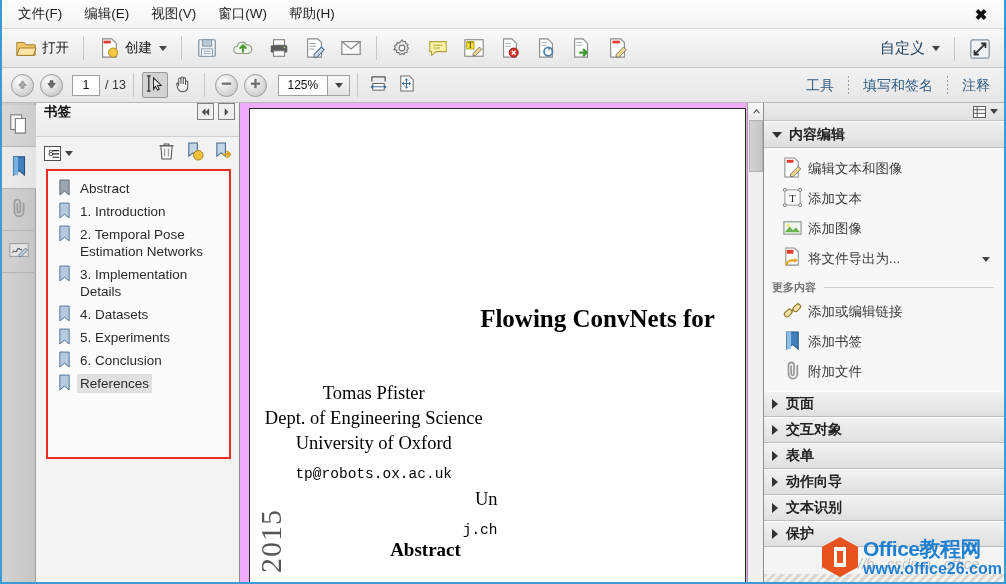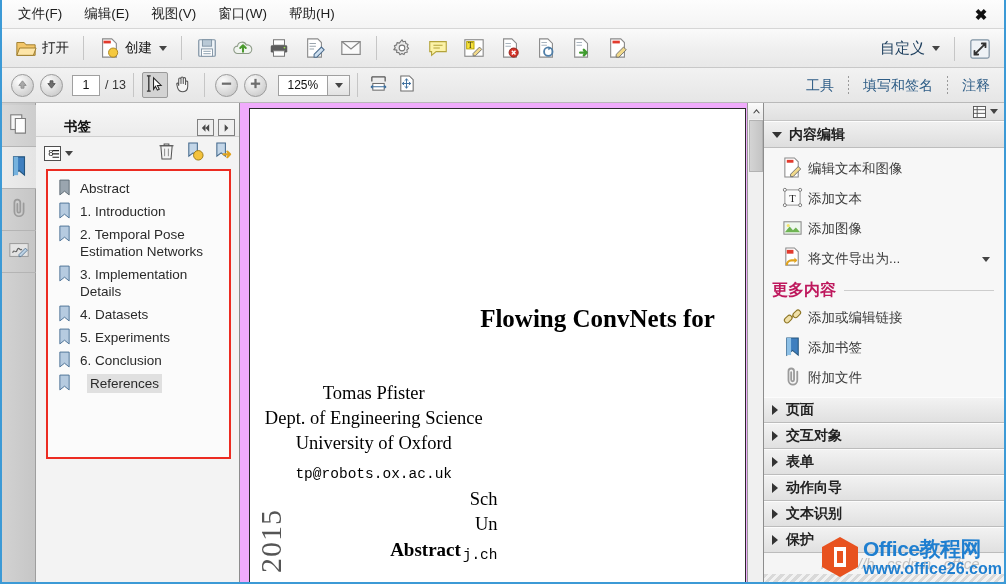--- a/index.html
+++ b/index.html
@@ -145,21 +145,21 @@
   .bmpanel {
     width: 204px; flex: 0 0 204px;
     background: #f3f3f3;
     border-right: 1px solid #8d8d8d;
     display:flex; flex-direction:column;
   }
   .bm-header {
     height: 34px; flex:0 0 34px;
     background: linear-gradient(to bottom,#f7f7f7,#ececec);
     border-bottom:1px solid #cfcfcf;
-    display:flex; align-items:flex-end; padding: 0 24px;
+    display:flex; align-items:flex-start; padding: 0 4px;
     position:relative;
   }
   .bm-title { font-size:13.5px; color:#111; font-weight:bold; margin-left:4px;}
   .bm-navbtns { position:absolute; right:4px; display:flex; gap:4px; }
   .mini-btn {
     width:17px;height:17px; border:1px solid #808080; background:#efefef;
     display:flex;align-items:center;justify-content:center; cursor:default;
   }
   .bm-toolbar {
     height: 32px; flex:0 0 32px;
@@ -178,21 +178,21 @@
   }
   .bm-item {
     display:flex; align-items:flex-start; gap:6px;
     padding: 2px 4px 2px 10px;
     cursor:default;
   }
   .bm-item .lbl {
     font-size:13.5px; color:#2a2a2a; line-height:17px;
     padding: 1px 3px;
   }
-  .bm-item.sel .lbl { background:#e0e0e0;margin-left:10px; }
+  .bm-item.sel .lbl { background:#e0e0e0; }
   .bm-tail { flex:1 1 auto; background:#f3f3f3; }
 
   
   .viewer {
     flex: 1 1 auto; min-width:0;
     background: #f0abfc;
     position: relative; overflow: hidden;
     display:flex;
   }
   .page {
@@ -276,21 +276,21 @@
   .rp-row {
     display:flex; align-items:center; gap:5px;
     height: 30px; padding-left: 18px; cursor:default; position:relative;
   }
   .rp-row .t { font-size:13.5px; color:#3b3b3b; white-space:nowrap; }
   .rp-row .endcaret { position:absolute; right:14px; }
   .rp-group {
     display:flex; align-items:center; gap:8px;
     padding: 6px 10px 2px 8px;
   }
-  .rp-group .t { font-size:16px; font-weight:bold; color:#be185d; white-space:nowrap; }
+  .rp-group .t { font-size:11px; font-weight:bold; color:#737373; white-space:nowrap; }
   .rp-group .rule { flex:1 1 auto; height:1px; background:#cdcdcd; }
   .rp-collapsed {
     height: 26px; flex:0 0 26px;
     background: linear-gradient(to bottom,#f2f2f2,#e0e0e0);
     border-bottom:1px solid #bcbcbc; border-top:1px solid #fcfcfc;
     display:flex; align-items:center; gap:8px; padding-left:8px; cursor:default;
   }
   .rp-collapsed .t { font-size:14px; font-weight:bold; color:#222; }
   .rp-spacer { flex:1 1 auto; background:#f5f5f5; }
 
@@ -752,21 +752,20 @@
 
           <div class="authors">
             <div class="author-col">
               <div>Tomas Pfister</div>
               <div>Dept. of Engineering Science</div>
               <div>University of Oxford</div>
               <div class="mail">tp@robots.ox.ac.uk</div>
             </div>
             <div class="author-col" style="text-align:right;">
               <div></div>
-              <div>Sch</div>
               <div>Un</div>
               <div class="mail">j.ch</div>
             </div>
           </div>
 
           <div class="arxiv-stamp">2015</div>
           <div class="abstract-h">Abstract</div>
         </div>
       </div>
 

